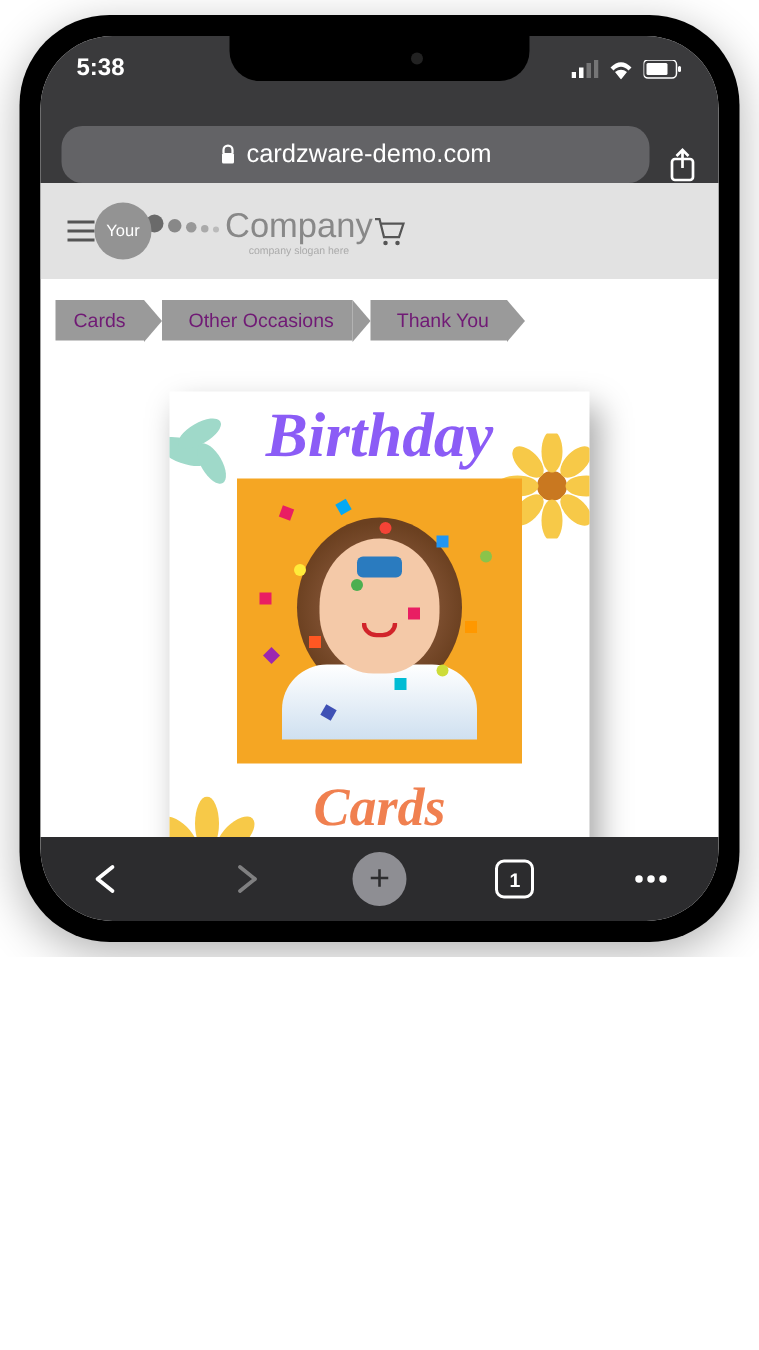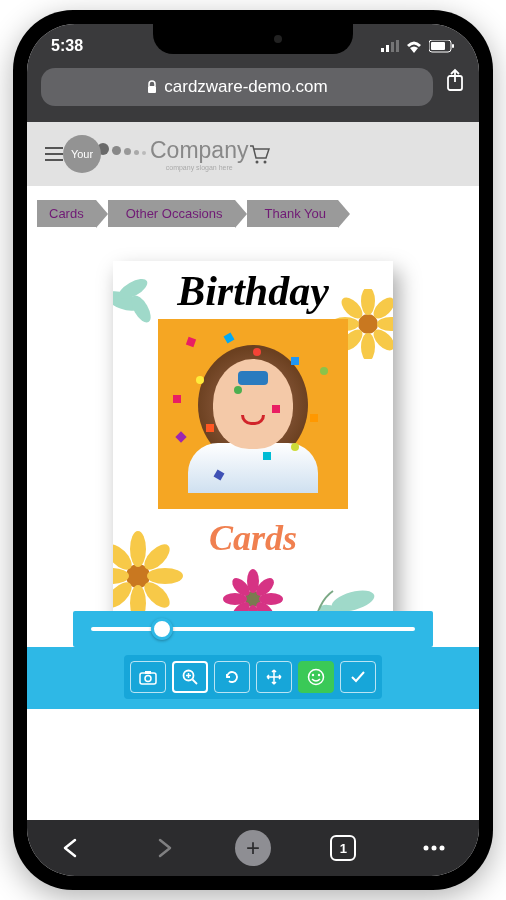--- a/index.html
+++ b/index.html
@@ -1,27 +1,27 @@
 <!DOCTYPE html>
 <html><head>
 <meta charset="utf-8">
 <style>
 * { margin: 0; padding: 0; box-sizing: border-box; }
 body { background: #fff; font-family: -apple-system, Helvetica, Arial, sans-serif; display: flex; justify-content: center; padding: 10px; }
 
-.phone-frame { width: 480px; height: 880px; background: #000; border-radius: 60px; padding: 14px; position: relative; box-shadow: 0 8px 30px rgba(0,0,0,.3); }
+.phone-frame { width: 480px; height: 618px; background: #000; border-radius: 60px; padding: 14px; position: relative; box-shadow: 0 8px 30px rgba(0,0,0,.3); }
 .phone-inner { width: 100%; height: 100%; background: #fff; border-radius: 48px; overflow: hidden; position: relative; display: flex; flex-direction: column; }
 .notch { position: absolute; top: 0; left: 50%; transform: translateX(-50%); width: 200px; height: 30px; background: #000; border-radius: 0 0 20px 20px; z-index: 100; display:flex; justify-content:center; align-items:center; }
 .notch::after { content:''; width:8px; height:8px; background:#222; border-radius:50%; margin-left:50px;}
 
 .status-bar { height: 44px; background: #3a3a3c; color: #fff; display: flex; justify-content: space-between; align-items: center; padding: 0 24px; font-weight: 600; font-size: 16px; }
 .status-right { display: flex; gap: 6px; align-items: center; }
 .signal, .wifi, .battery { display:inline-flex; }
 
-.browser-bar { height: 54px; background: #3a3a3c; display: flex; align-items: flex-start; padding: 0 14px; gap: 12px; }
+.browser-bar { height: 54px; background: #3a3a3c; display: flex; align-items: flex-end; padding: 0 14px; gap: 12px; }
 .url-box { flex: 1; background: #636366; border-radius: 14px; height: 38px; display: flex; align-items: center; justify-content: center; color: #fff; font-size: 17px; gap: 6px; }
 .share-btn { color: #fff; }
 
 .content { flex: 1; background: #fff; overflow: hidden; position: relative; }
 
 .site-header { height: 64px; background: #e2e2e2; display: flex; align-items: center; justify-content: flex-start; padding: 0 18px; }
 .hamburger { display:flex; flex-direction:column; gap:4px; }
 .hamburger span { width:18px; height:2px; background:#555; }
 .logo { display:flex; align-items:center; gap:4px; color:#888; font-size:18px; }
 .logo .big { width:38px; height:38px; background:#939393; border-radius:50%; position:relative; display:flex; align-items:center; justify-content:center; color:#fff; font-size:11px;}
@@ -29,21 +29,21 @@
 .logo-sub { font-size:7px; color:#aaa; display:block; text-align:center;}
 .cart { color:#555; }
 
 .breadcrumbs { display:flex; padding:14px 10px; gap:0; }
 .crumb { background:#9a9a9a; color:#701a75; padding:6px 12px 6px 18px; font-size:13px; position:relative; margin-right:12px; }
 .crumb::after { content:''; position:absolute; right:-12px; top:0; border-left:12px solid #9a9a9a; border-top:14px solid transparent; border-bottom:14px solid transparent; }
 .crumb:first-child { padding-left:12px; }
 
 .card-area { padding: 20px 40px 0; display:flex; justify-content:center; }
 .card { width: 280px; height: 370px; background:#fff; box-shadow: 6px 10px 20px rgba(0,0,0,.35); position:relative; overflow:hidden; }
-.card-title { font-family: 'Brush Script MT', cursive; color:#000000; font-size:42px; text-align:center; padding-top:6px; font-style:italic; font-weight:bold;}
+.card-title { font-family: 'Brush Script MT', cursive; color:#8b5cf6; font-size:42px; text-align:center; padding-top:6px; font-style:italic; font-weight:bold;}
 .card-photo { width:190px; height:190px; background:#f5a623; margin:4px auto 0; position:relative; overflow:hidden; }
 .person { position:absolute; bottom:0; left:50%; transform:translateX(-50%); width:150px; height:170px; }
 .person .head { width:80px; height:90px; background:#f4c9a8; border-radius:50% 50% 45% 45%; margin:20px auto 0; position:relative;}
 .person .hair { position:absolute; top:6px; left:50%; transform:translateX(-50%); width:110px; height:120px; background:radial-gradient(circle,#8b5a3c 30%,#6b4020 70%); border-radius:50%; z-index:-1;}
 .person .bow { width:30px; height:14px; background:#2a7bbf; position:absolute; top:12px; left:50%; transform:translateX(-50%); border-radius:4px;}
 .person .smile { width:24px; height:10px; border:3px solid #d1242a; border-top:none; border-radius:0 0 20px 20px; position:absolute; top:56px; left:50%; transform:translateX(-50%);}
 .confetti { position:absolute; inset:0; }
 .confetti i { position:absolute; width:8px; height:8px; }
 .card-name { font-family:'Brush Script MT',cursive; color:#f08050; font-size:36px; text-align:center; margin-top:8px; font-style:italic; font-weight:bold;}
 .flowers { position:absolute; bottom:0; left:0; right:0; height:90px; pointer-events:none;}

